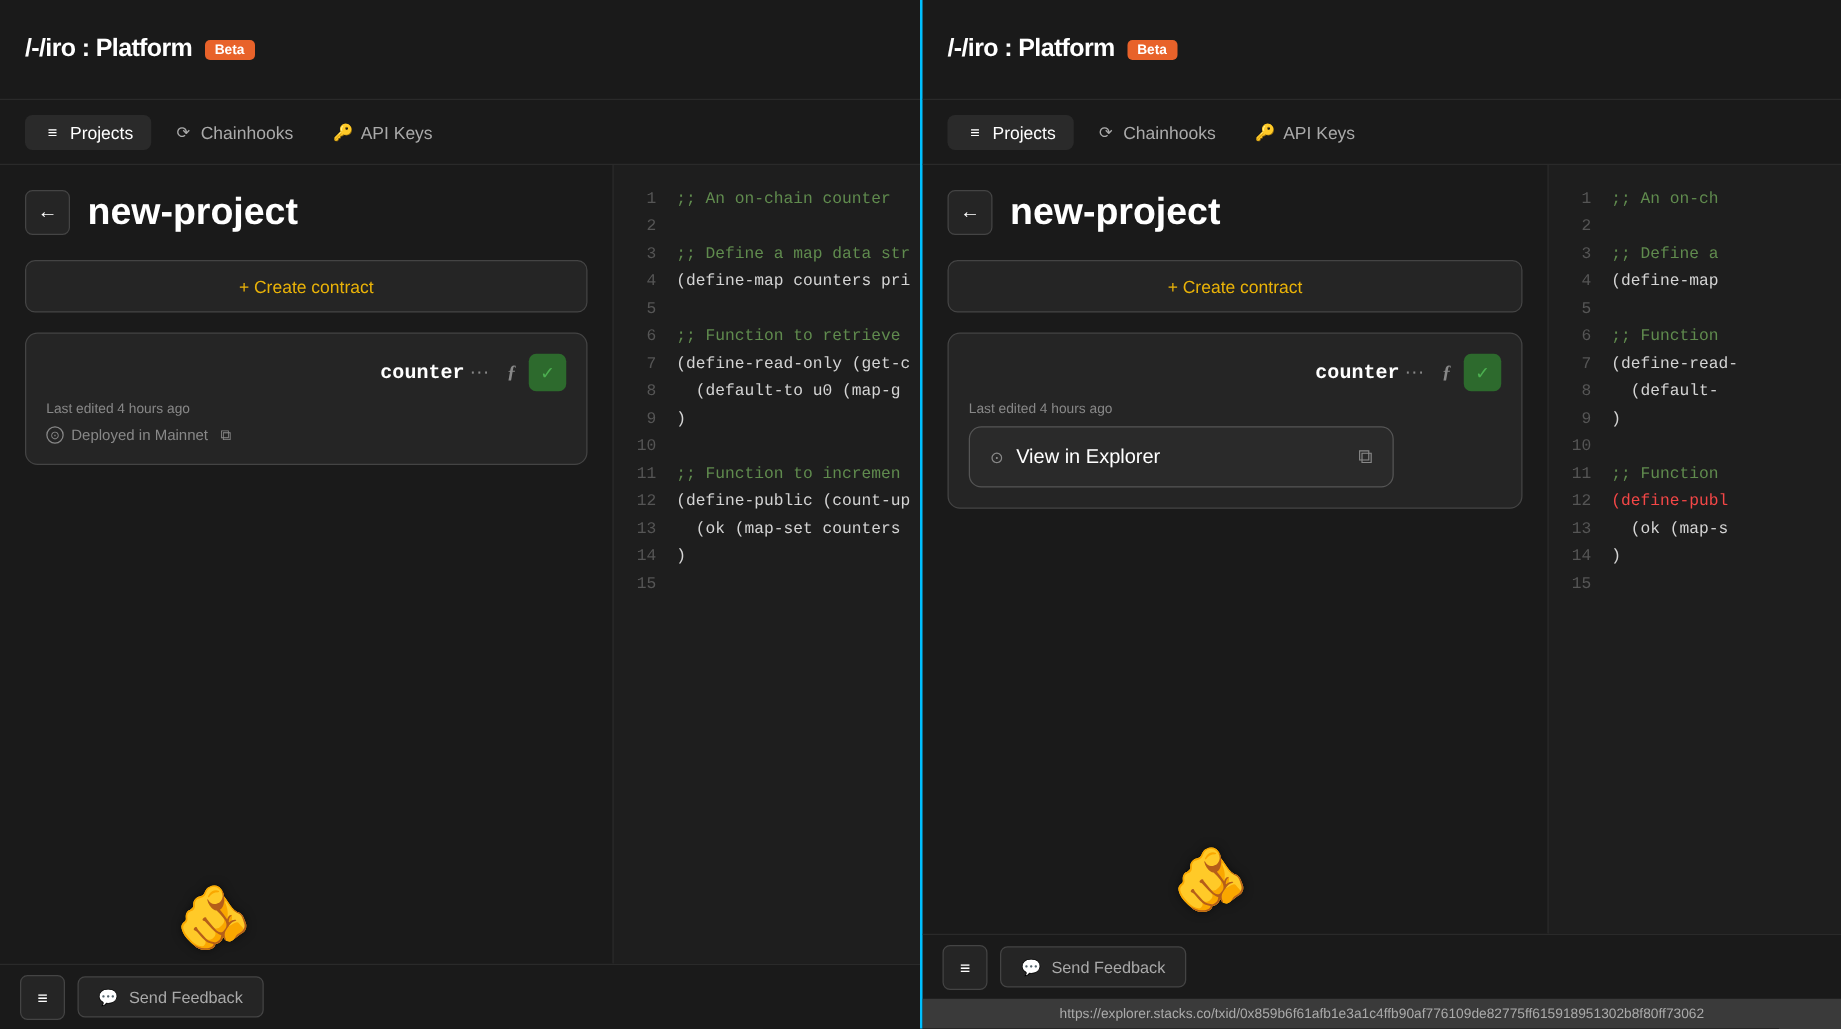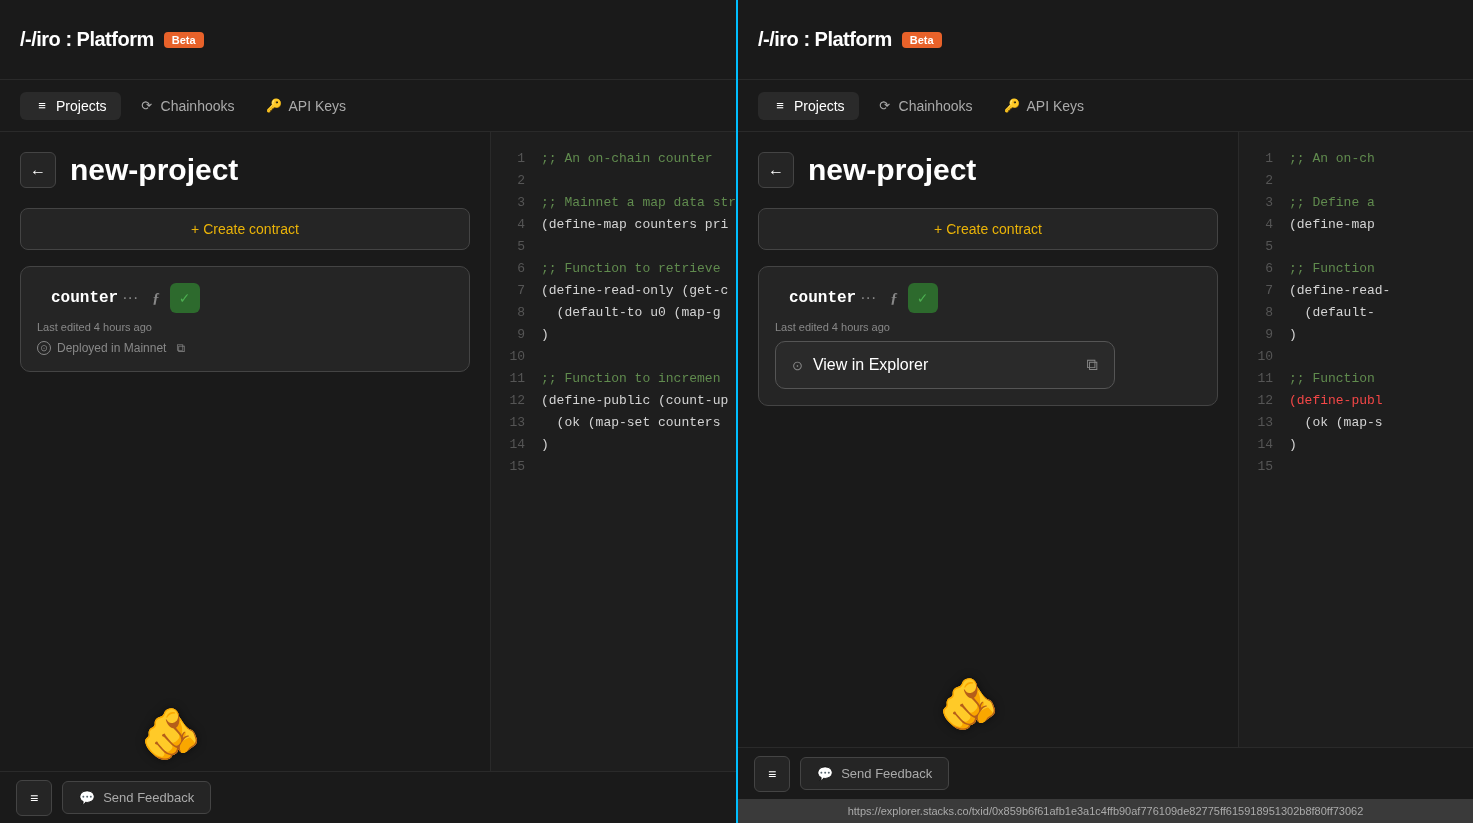--- a/index.html
+++ b/index.html
@@ -158,21 +158,21 @@
       border: 1px solid #444;
       border-radius: 10px;
       padding: 16px;
       cursor: pointer;
       transition: border-color 0.15s;
     }
 
     .contract-card-header {
       display: flex;
       align-items: center;
-      justify-content: flex-start;
+      justify-content: flex-end;
       margin-bottom: 8px;
       margin-left: 14px;
     }
 
     .contract-name {
       font-size: 16px;
       font-weight: 600;
       color: #fff;
       font-family: 'Courier New', monospace;
     }
@@ -467,21 +467,21 @@
           <span class="line-number">10</span>
           <span class="line-number">11</span>
           <span class="line-number">12</span>
           <span class="line-number">13</span>
           <span class="line-number">14</span>
           <span class="line-number">15</span>
         </div>
         <div class="code-lines">
           <span class="code-line c-comment">;; An on-chain counter</span>
           <span class="code-line">&nbsp;</span>
-          <span class="code-line c-comment">;; Mainnet a map data str</span>
+          <span class="code-line c-comment">;; Define a map data str</span>
           <span class="code-line c-default">(define-map counters pri</span>
           <span class="code-line">&nbsp;</span>
           <span class="code-line c-comment">;; Function to retrieve</span>
           <span class="code-line c-default">(define-read-only (get-c</span>
           <span class="code-line c-default">&nbsp;&nbsp;(default-to u0 (map-g</span>
           <span class="code-line c-default">)</span>
           <span class="code-line">&nbsp;</span>
           <span class="code-line c-comment">;; Function to incremen</span>
           <span class="code-line c-default">(define-public (count-up</span>
           <span class="code-line c-default">&nbsp;&nbsp;(ok (map-set counters</span>

